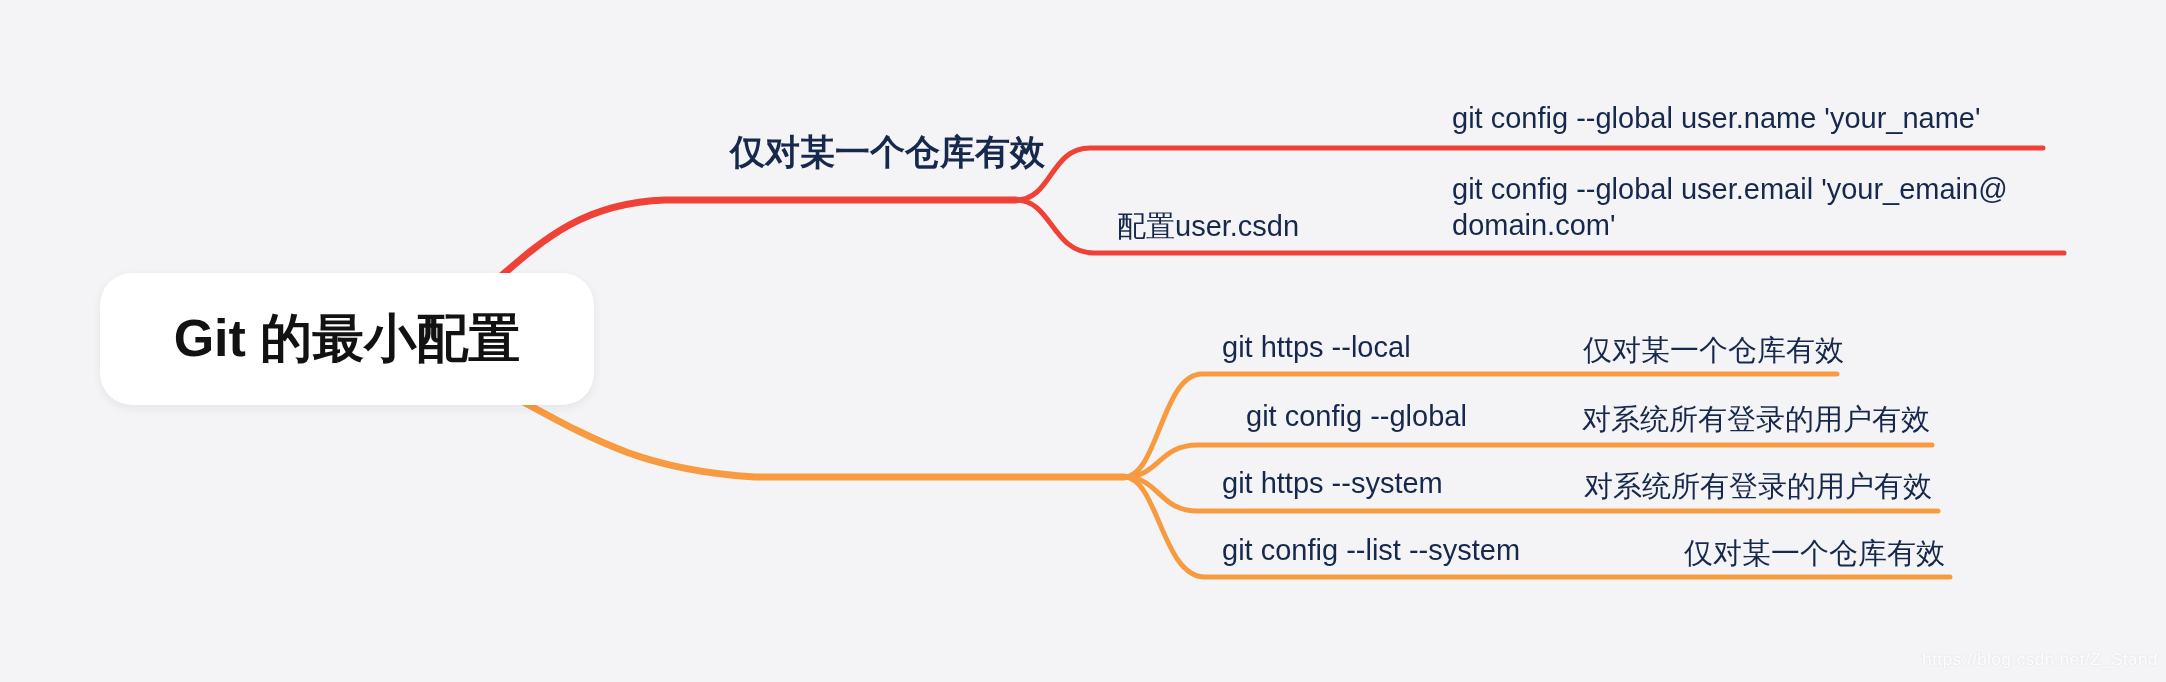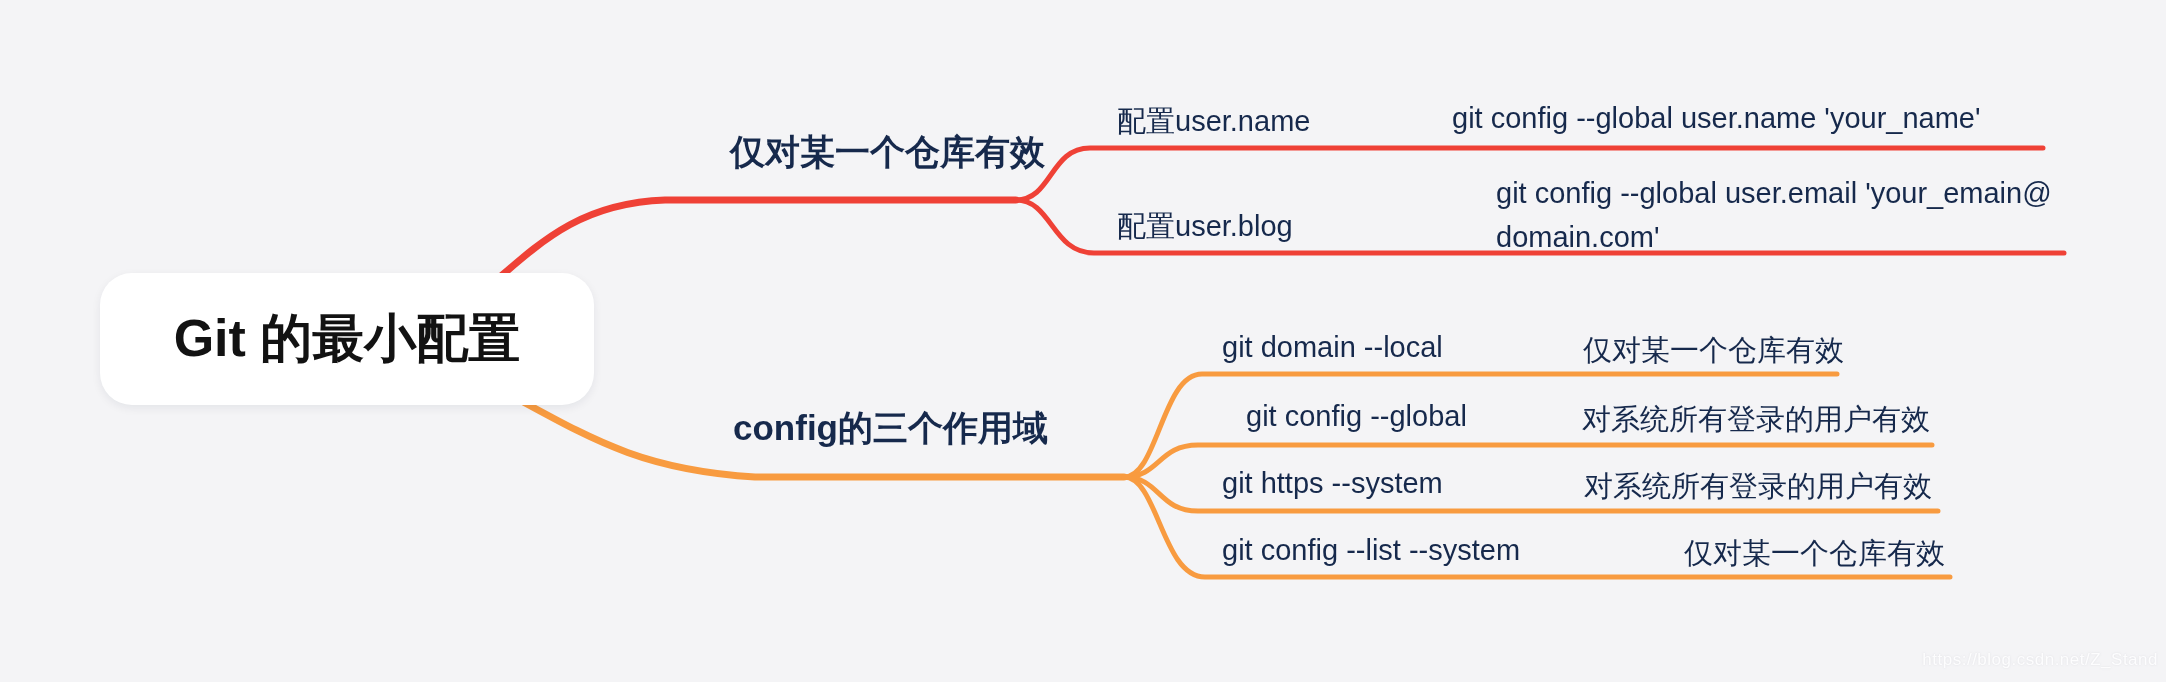--- a/index.html
+++ b/index.html
@@ -26,21 +26,21 @@
     letter-spacing: 0px; white-space: nowrap;
   }
 
   .node { position: absolute; z-index: 2; white-space: nowrap; }
   .branch-label {
     font-size: 35px; font-weight: 700; color: #16294c;
   }
   .child-text {
     font-size: 29px; font-weight: 400; color: #16294c;
   }
-  .multiline { white-space: pre-line; line-height: 44px; margin-left: 44px; }
+  .multiline { white-space: pre-line; line-height: 36px; }
 
   .watermark {
     position: absolute; z-index: 3;
     right: 8px; bottom: 12px;
     font-size: 17px; color: #fdfdfe;
     text-shadow: 0 0 2px rgba(180,180,190,0.35);
     letter-spacing: 0.5px;
   }
 </style>
 </head>
@@ -60,30 +60,28 @@
     <path d="M 1124,477 C 1160,477 1158,511 1198,511 L 1938,511" stroke-width="5" stroke="#f89b40"></path>
     <path d="M 1124,477 C 1158,477 1162,577 1205,577 L 1950,577" stroke-width="5" stroke="#f89b40"></path>
   </svg>
 
   <div class="root-card">
     <span class="root-title">Git 的最小配置</span>
   </div>
 
   <div class="node branch-label" style="left:730px; top:129px;">仅对某一个仓库有效</div>
 
-  <div class="node child-text" style="left:1117px; top:102px;">配置user.name</div>
   <div class="node child-text" style="left:1452px; top:102px;">git config --global user.name 'your_name'</div>
 
-  <div class="node child-text" style="left:1117px; top:207px;">配置user.blog</div>
+  <div class="node child-text" style="left:1117px; top:207px;">配置user.csdn</div>
   <div class="node child-text multiline" style="left:1452px; top:171px;">git config --global user.email 'your_emain@
 domain.com'</div>
 
-  <div class="node branch-label" style="left:733px; top:405px;">config的三个作用域</div>
 
-  <div class="node child-text" style="left:1222px; top:331px;">git domain --local</div>
+  <div class="node child-text" style="left:1222px; top:331px;">git https --local</div>
   <div class="node child-text" style="right:322px; top:331px;">仅对某一个仓库有效</div>
 
   <div class="node child-text" style="left:1222px; top:400px;margin-left:24px;">git config --global</div>
   <div class="node child-text" style="right:236px; top:400px;">对系统所有登录的用户有效</div>
 
   <div class="node child-text" style="left:1222px; top:467px;">git https --system</div>
   <div class="node child-text" style="right:234px; top:467px;">对系统所有登录的用户有效</div>
 
   <div class="node child-text" style="left:1222px; top:534px;">git config --list --system</div>
   <div class="node child-text" style="right:221px; top:534px;">仅对某一个仓库有效</div>

